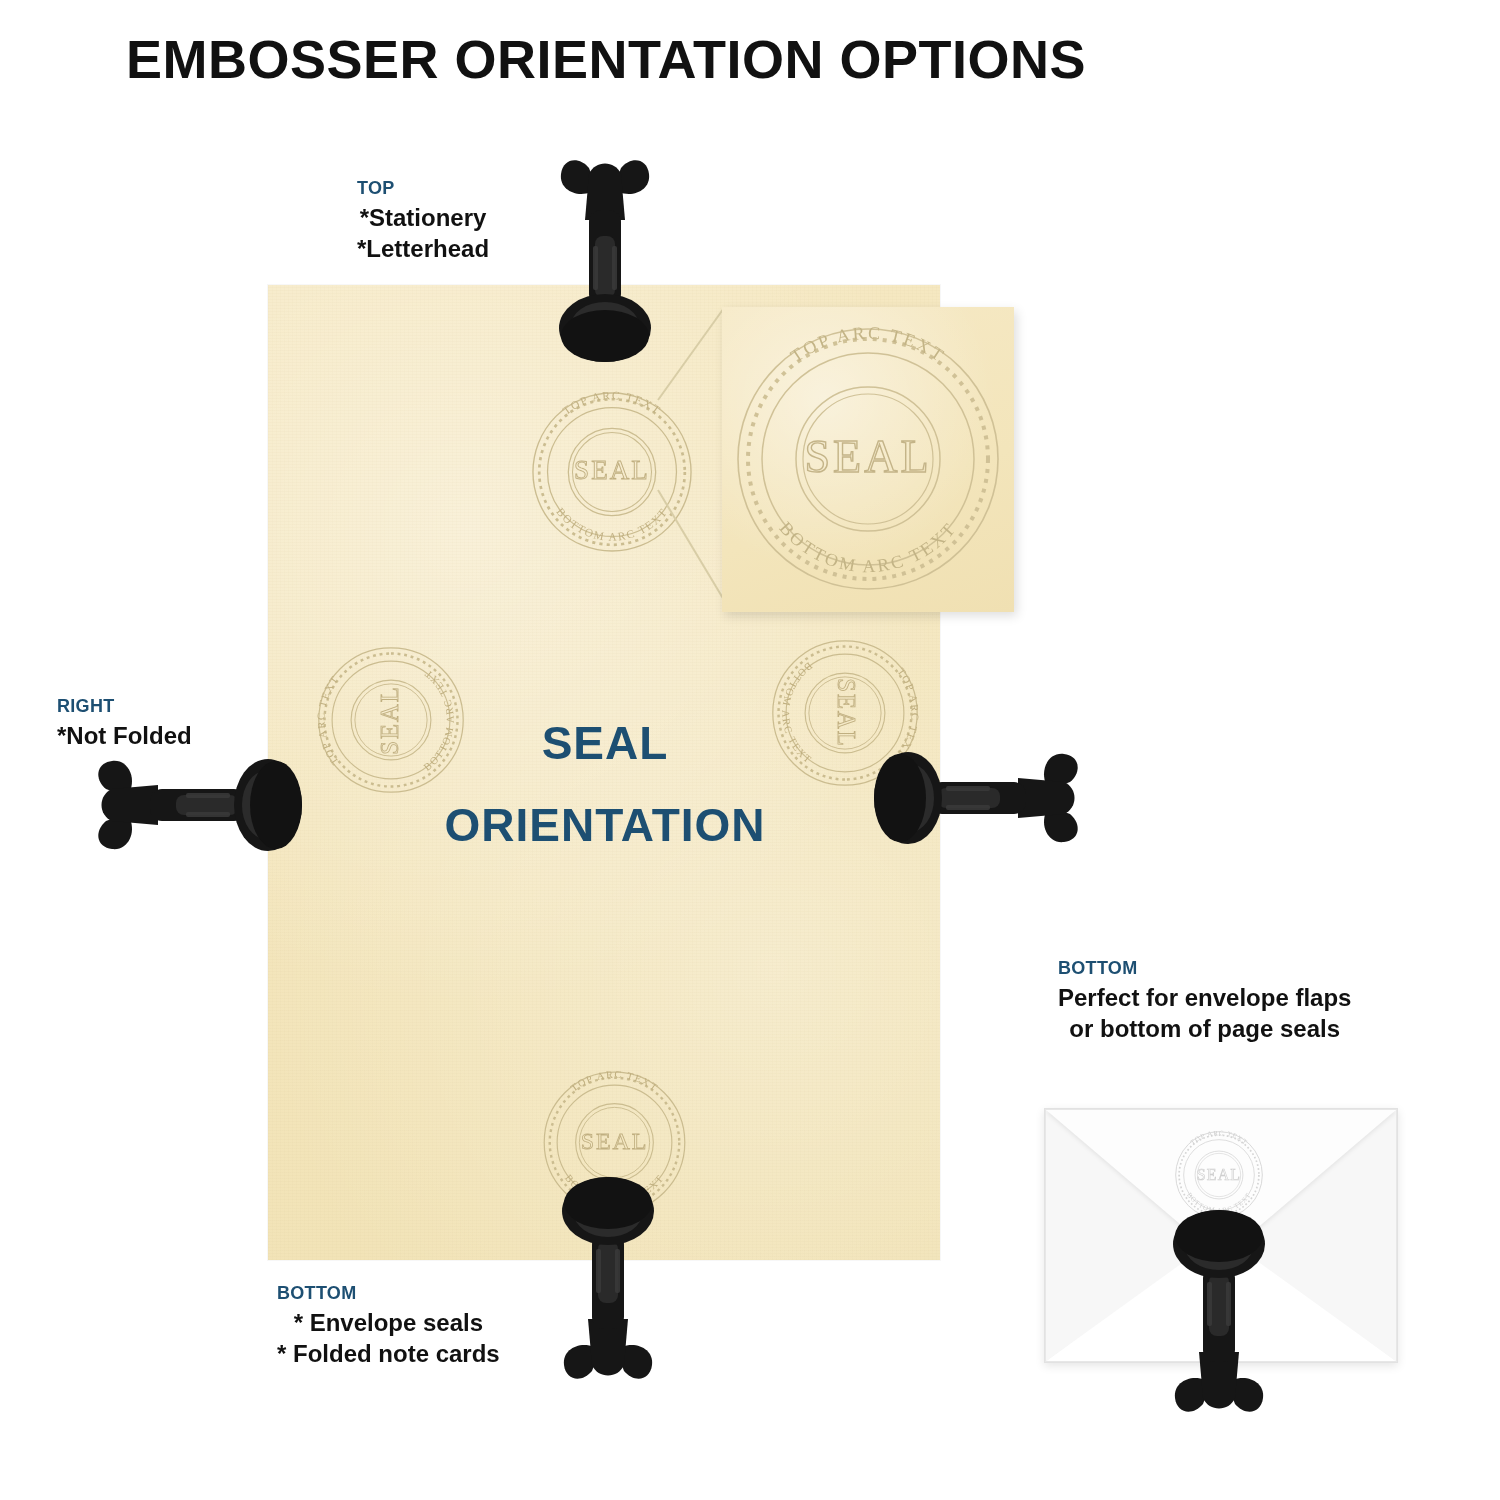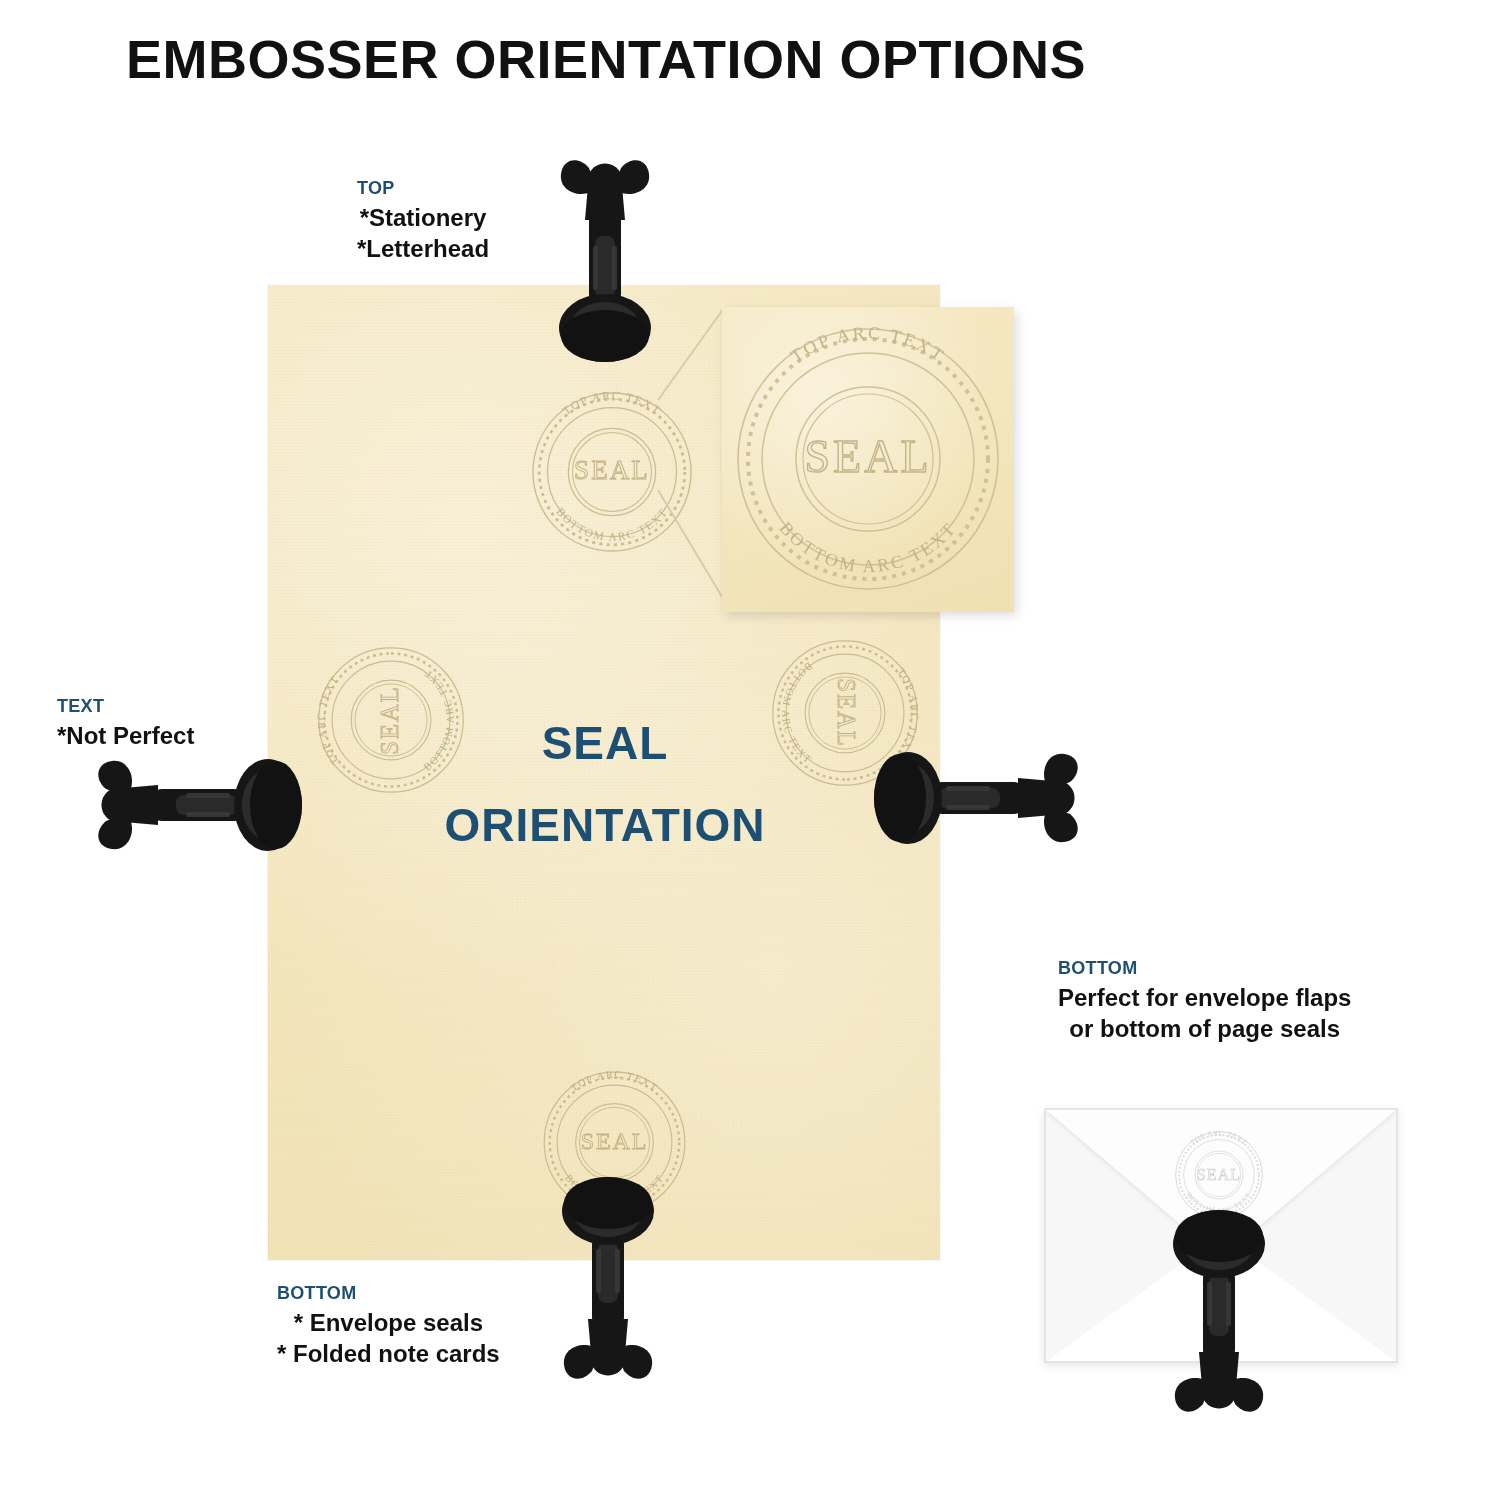--- a/index.html
+++ b/index.html
@@ -426,22 +426,22 @@
     </svg>
   </div>
 
   <div class="callout" id="callout-top">
     <div class="hdr">TOP</div>
     <div class="line">*Stationery</div>
     <div class="line">*Letterhead</div>
   </div>
 
   <div class="callout" id="callout-left">
-    <div class="hdr">TEXT</div>
-    <div class="line">*Not Perfect</div>
+    <div class="hdr">RIGHT</div>
+    <div class="line">*Not Folded</div>
   </div>
 
 
   <div class="callout" id="callout-bottom-paper">
     <div class="hdr">BOTTOM</div>
     <div class="line">* Envelope seals</div>
     <div class="line">* Folded note cards</div>
   </div>
 
   <div class="callout" id="callout-bottom-env">

